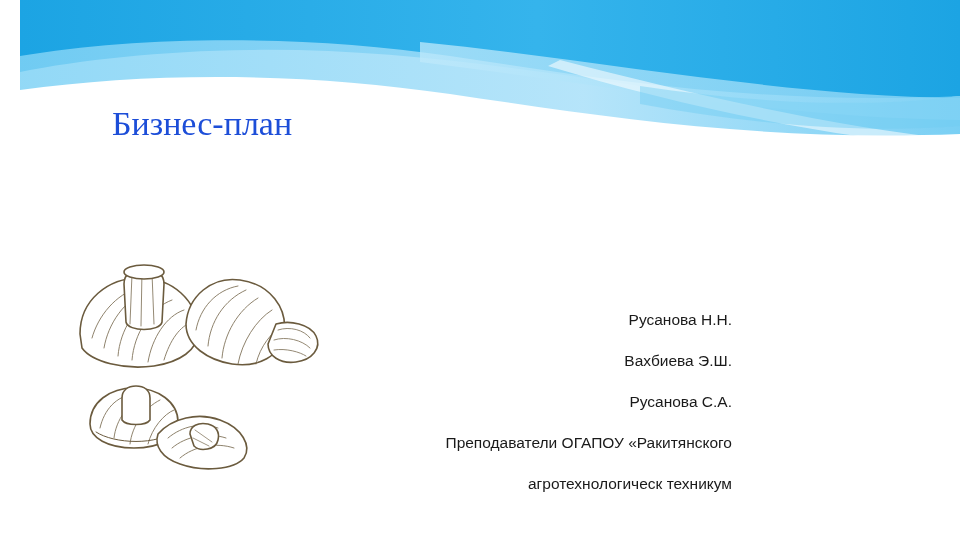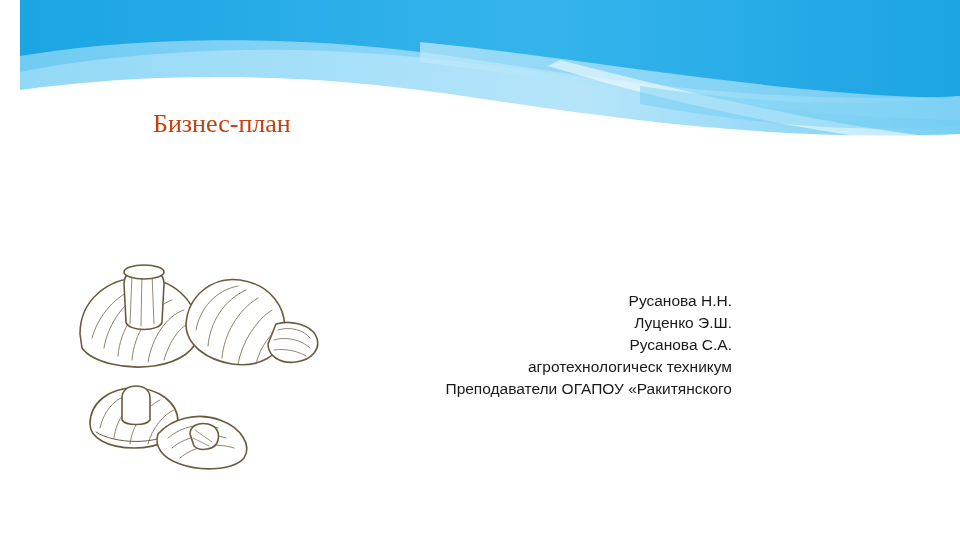--- a/index.html
+++ b/index.html
@@ -28,40 +28,40 @@
 
   
   .title-block {
     position: absolute;
     left: 112px;
     top: 108px;
     width: 620px;
   }
   .title-line {
     font-family: "Liberation Serif", serif;
-    font-size: 26px;
+    font-size: 34px;
     line-height: 32px;
-    color: #c2410c;
+    color: #1d4ed8;
     white-space: pre;
-    margin-left: 41px;
   }
 
   
   .authors {
     position: absolute;
     right: 228px;
     top: 290px;
     width: 520px;
     text-align: right;
     font-size: 15.5px;
     line-height: 22px;
     color: #1a1a1a;
   }
   .authors div {
     white-space: pre;
+    margin-top: 19px;
   }
 
   
   .illustration {
     position: absolute;
     left: 62px;
     top: 238px;
     width: 268px;
     height: 236px;
   }
@@ -115,24 +115,24 @@
                C860,134 750,124 640,104 Z" fill="#6FCBF2" opacity="0.45"></path>
     </svg>
   </div>
 
   <div class="title-block">
     <div class="title-line">Бизнес-план</div>
   </div>
 
   <div class="authors">
     <div>Русанова Н.Н.</div>
-    <div>Луценко Э.Ш.</div>
+    <div>Вахбиева Э.Ш.</div>
     <div>Русанова С.А.</div>
+    <div>Преподаватели ОГАПОУ «Ракитянского</div>
     <div>агротехнологическ техникум</div>
-    <div>Преподаватели ОГАПОУ «Ракитянского</div>
   </div>
 
   <div class="illustration">
     <svg width="268" height="236" viewBox="0 0 268 236" xmlns="http://www.w3.org/2000/svg">
       <g fill="#ffffff" stroke="#6b5b3e" stroke-width="1.6" stroke-linejoin="round" stroke-linecap="round">
 
         <g>
           <path d="M18,96 C18,62 46,40 78,40 C110,40 136,62 136,94
                    C136,112 118,124 92,128 C62,132 30,124 20,110 Z"></path>
 

